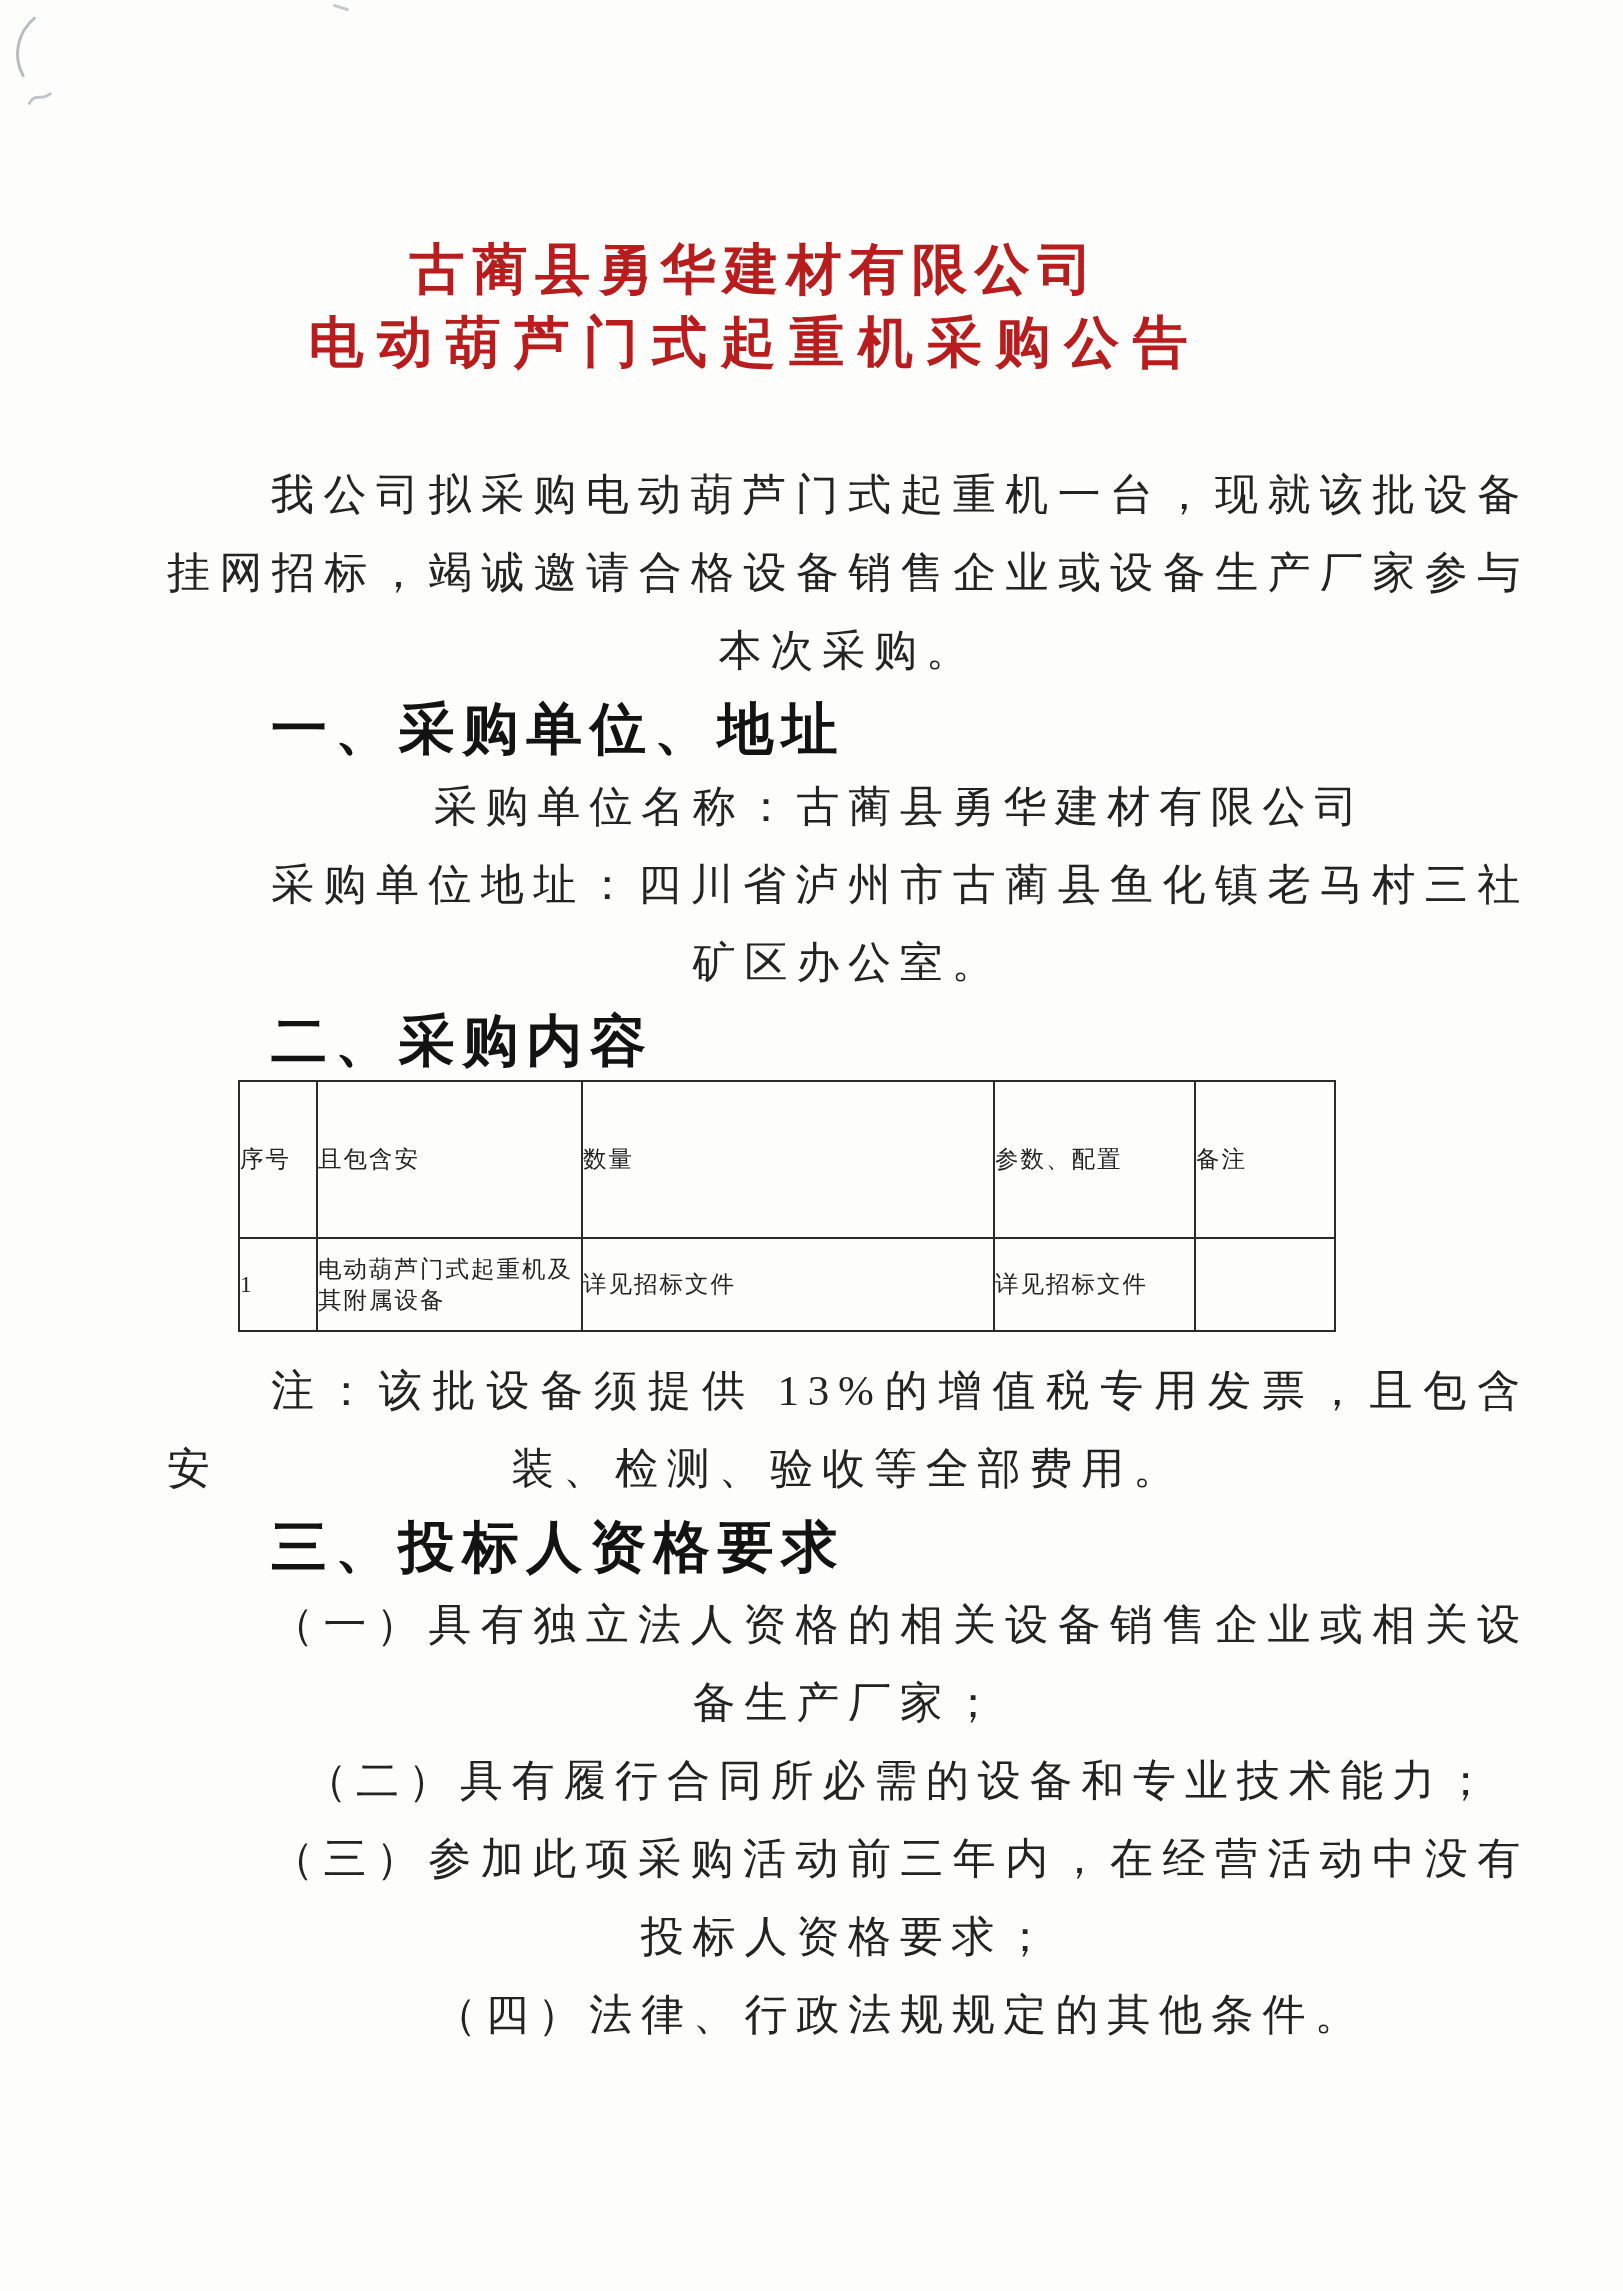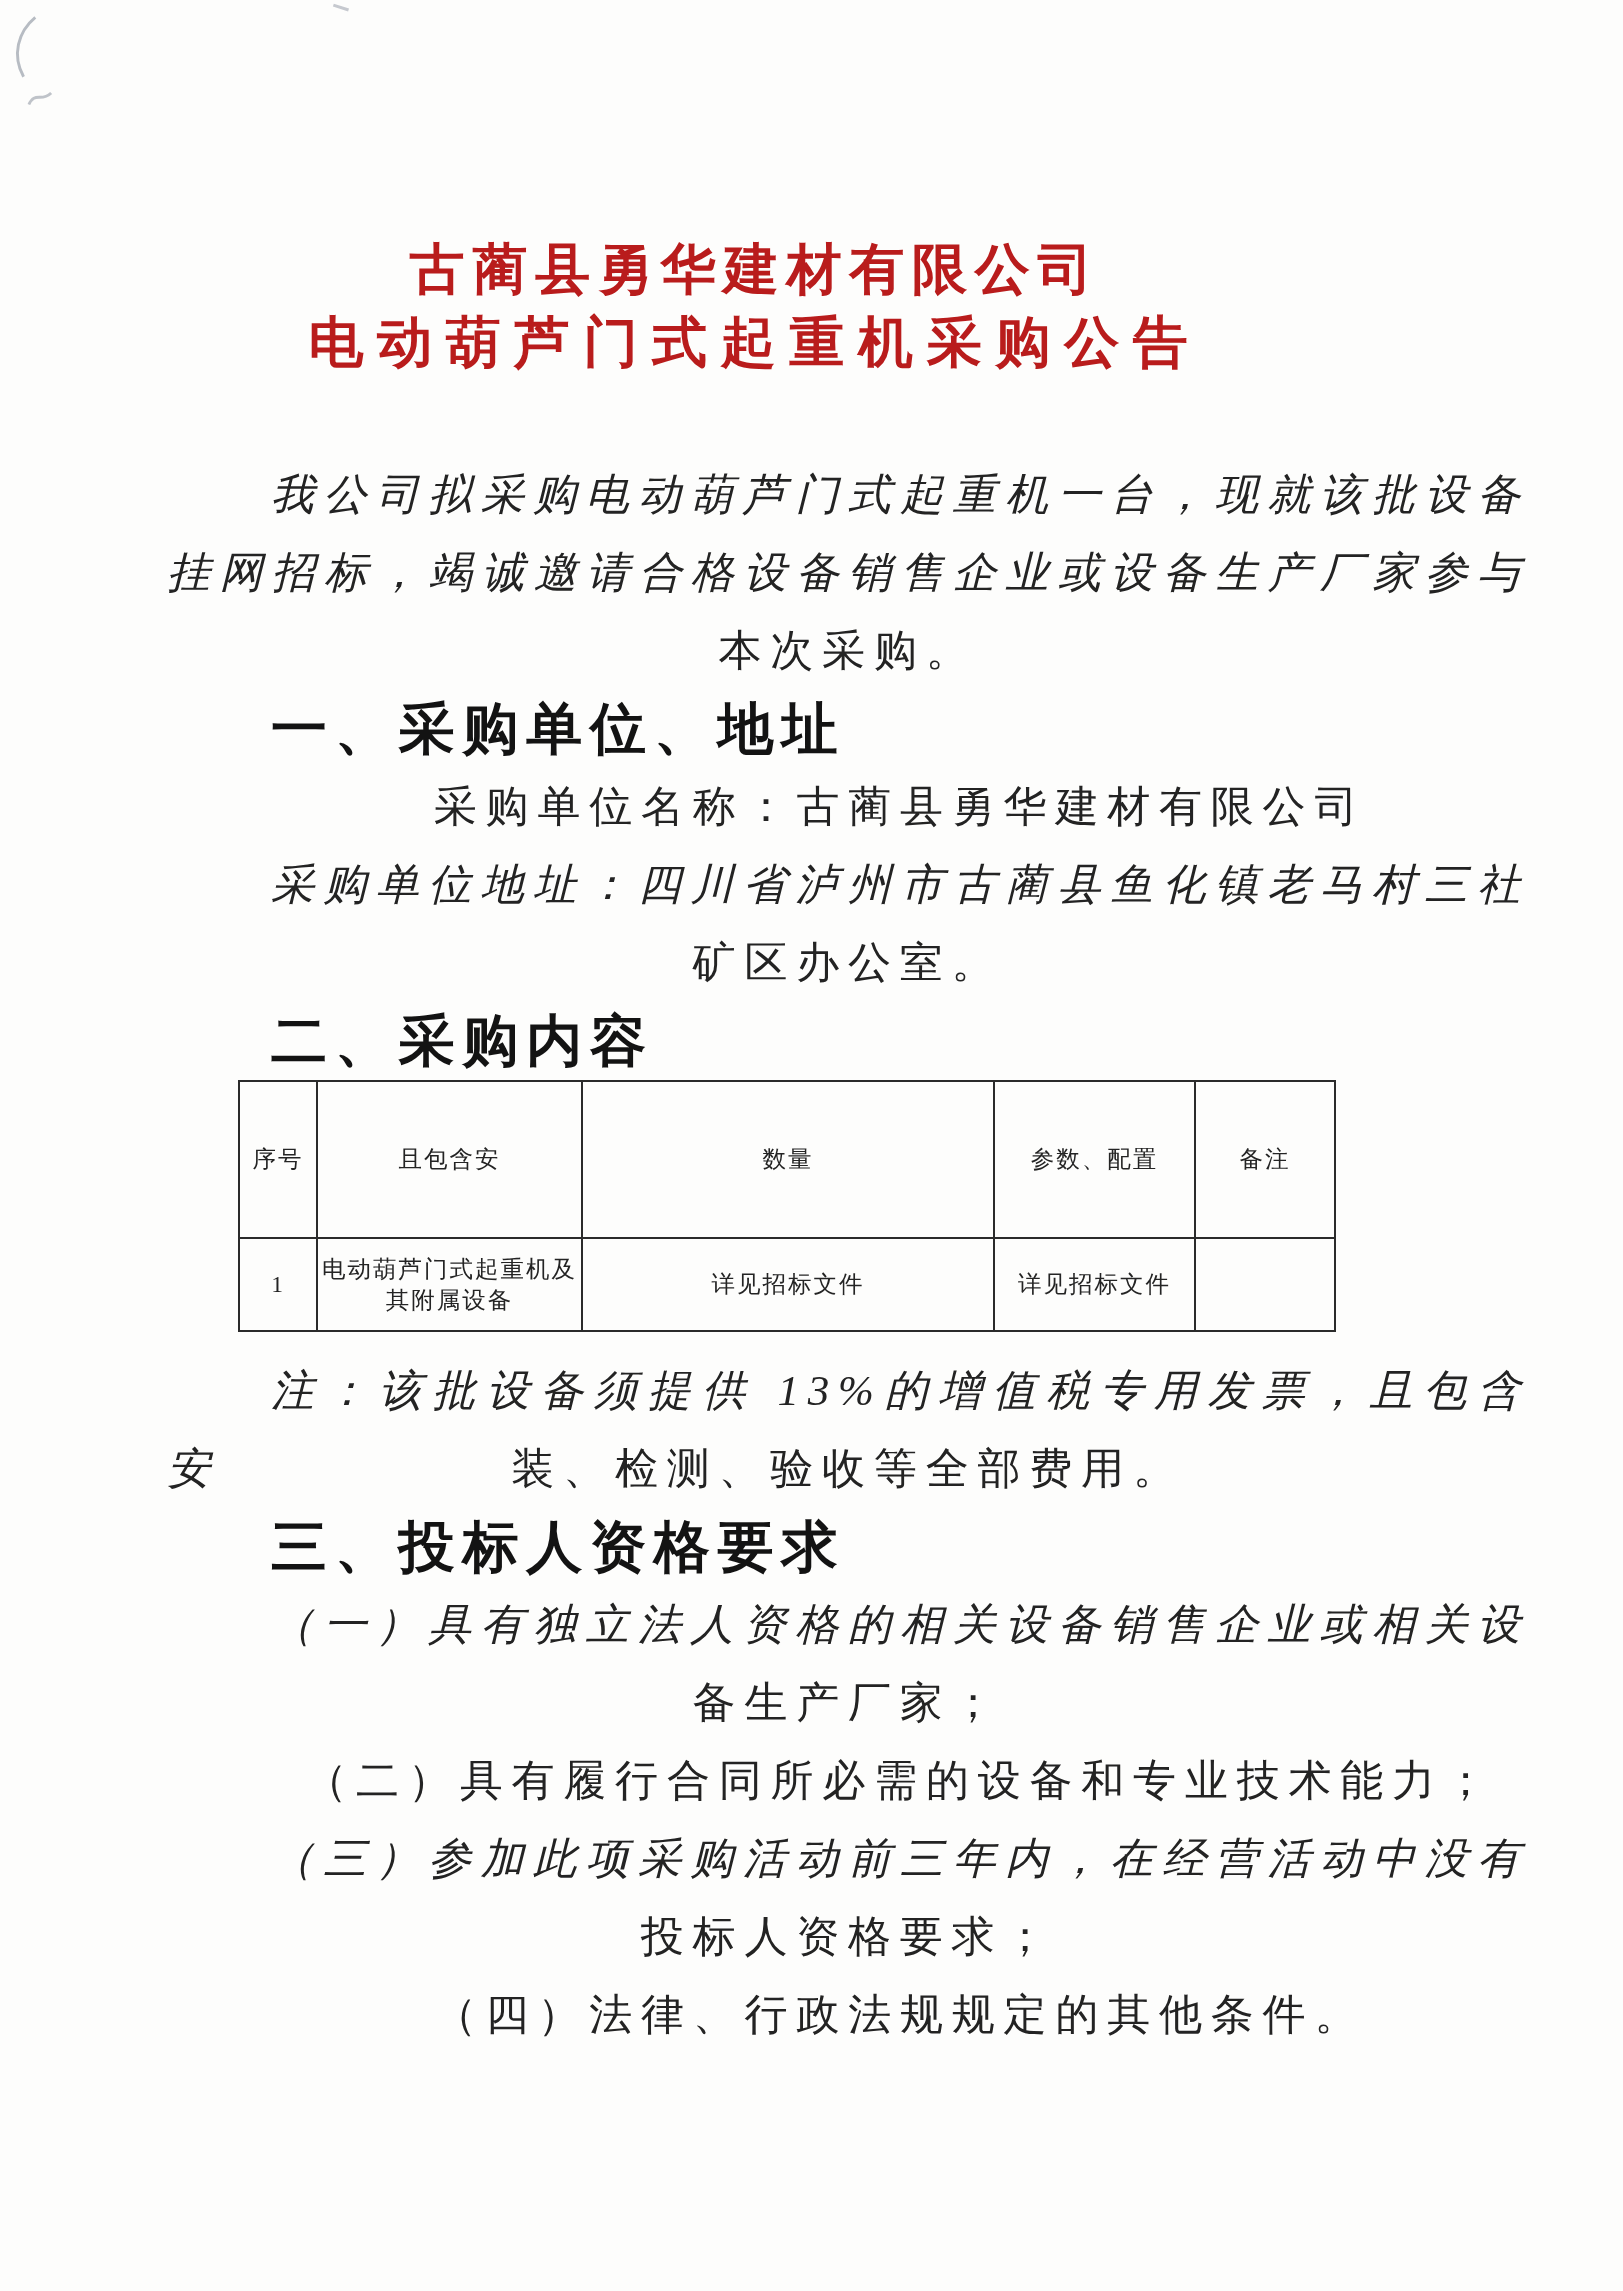--- a/index.html
+++ b/index.html
@@ -38,21 +38,20 @@
     height: 78px;
     letter-spacing: 8.8px;
     color: #232323;
     white-space: nowrap;
     text-align: center;
   }
   .line.full {
     white-space: normal;
     text-align: justify;
     text-align-last: justify;
-    font-style: italic;
   }
   .indent { text-indent: 104px; }
   .heading {
     font-family: "Liberation Sans", "DejaVu Sans", sans-serif;
     font-weight: 700;
     font-size: 56px;
     line-height: 78px;
     height: 78px;
     letter-spacing: 7.8px;
     color: #131313;
@@ -66,21 +65,21 @@
     width: 1096px;
     margin-left: 71px;
     margin-bottom: 19.6px;
   }
   table.proc th, table.proc td {
     border: 2px solid #2b2b2b;
     font-weight: 400;
     font-size: 23.5px;
     line-height: 31px;
     letter-spacing: 2px;
-    text-align: center;
+    text-align: left;
     vertical-align: middle;
     padding: 0;
     color: #242424;
     font-family: "Liberation Serif", "DejaVu Serif", serif;
   }
   table.proc thead tr { height: 157px; }
   table.proc tbody tr { height: 93px; }
   
   .art { position: absolute; pointer-events: none; }
   .art1 { left: 5.9px;  top: 13.7px; }

